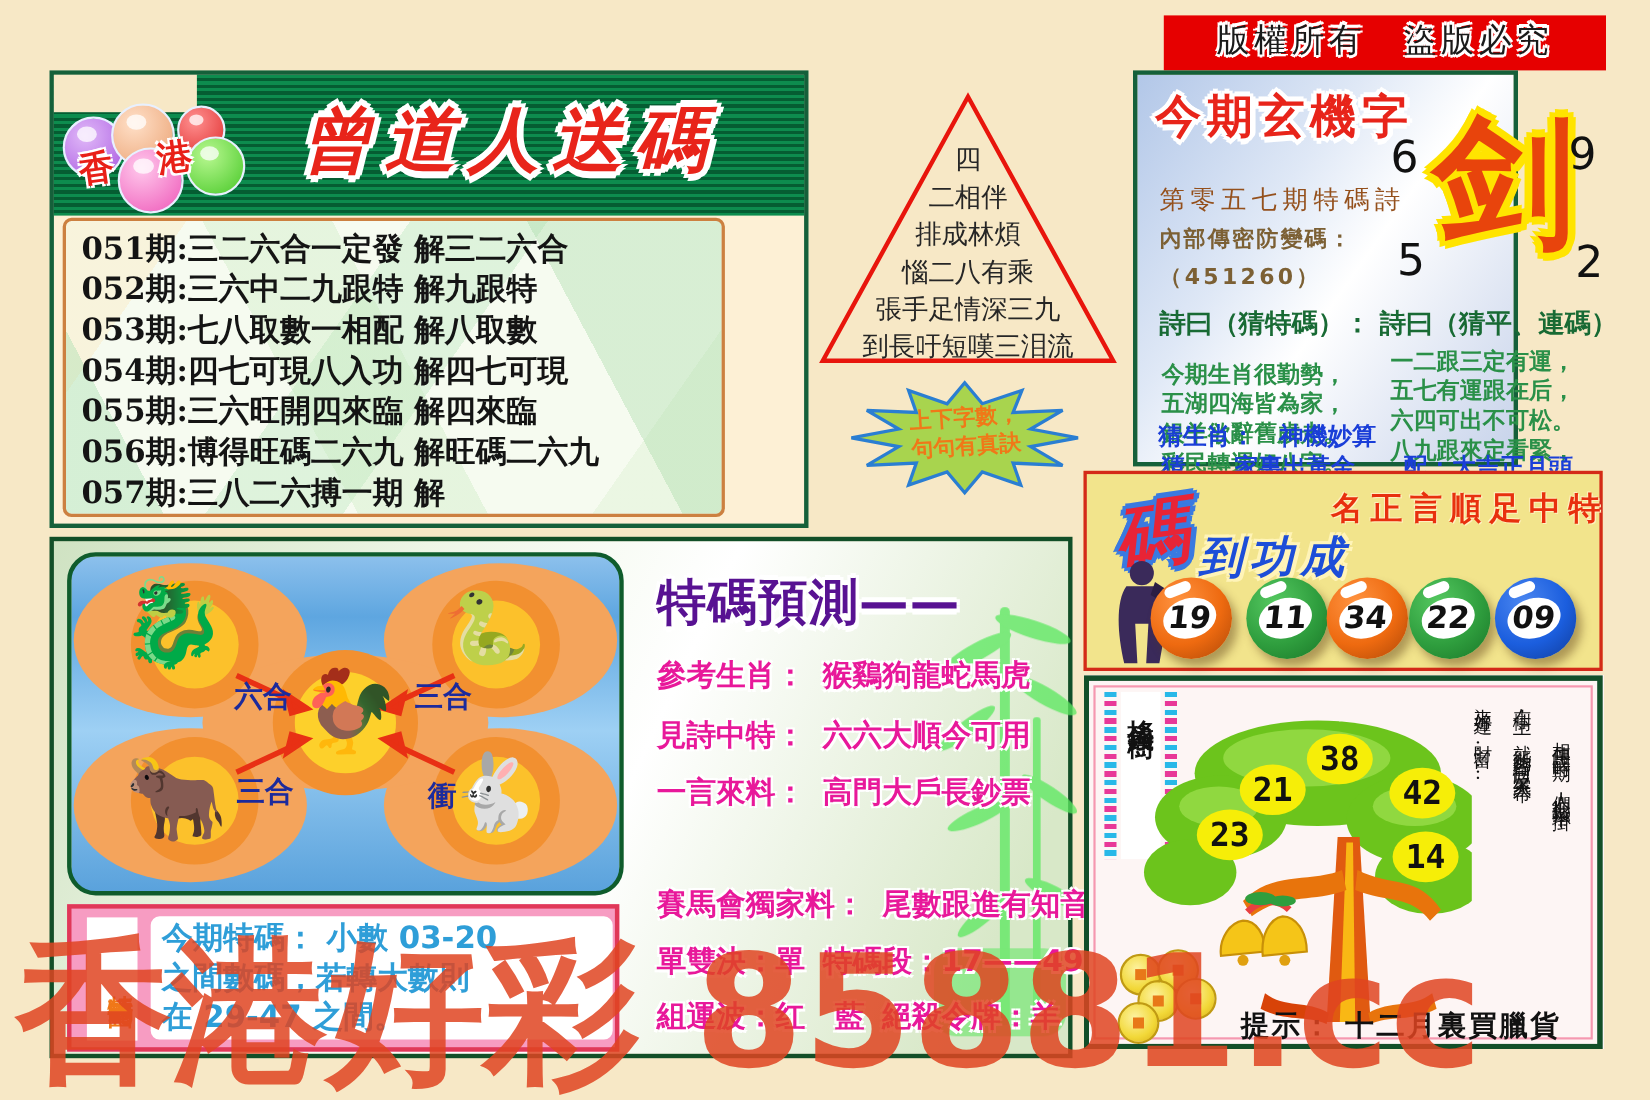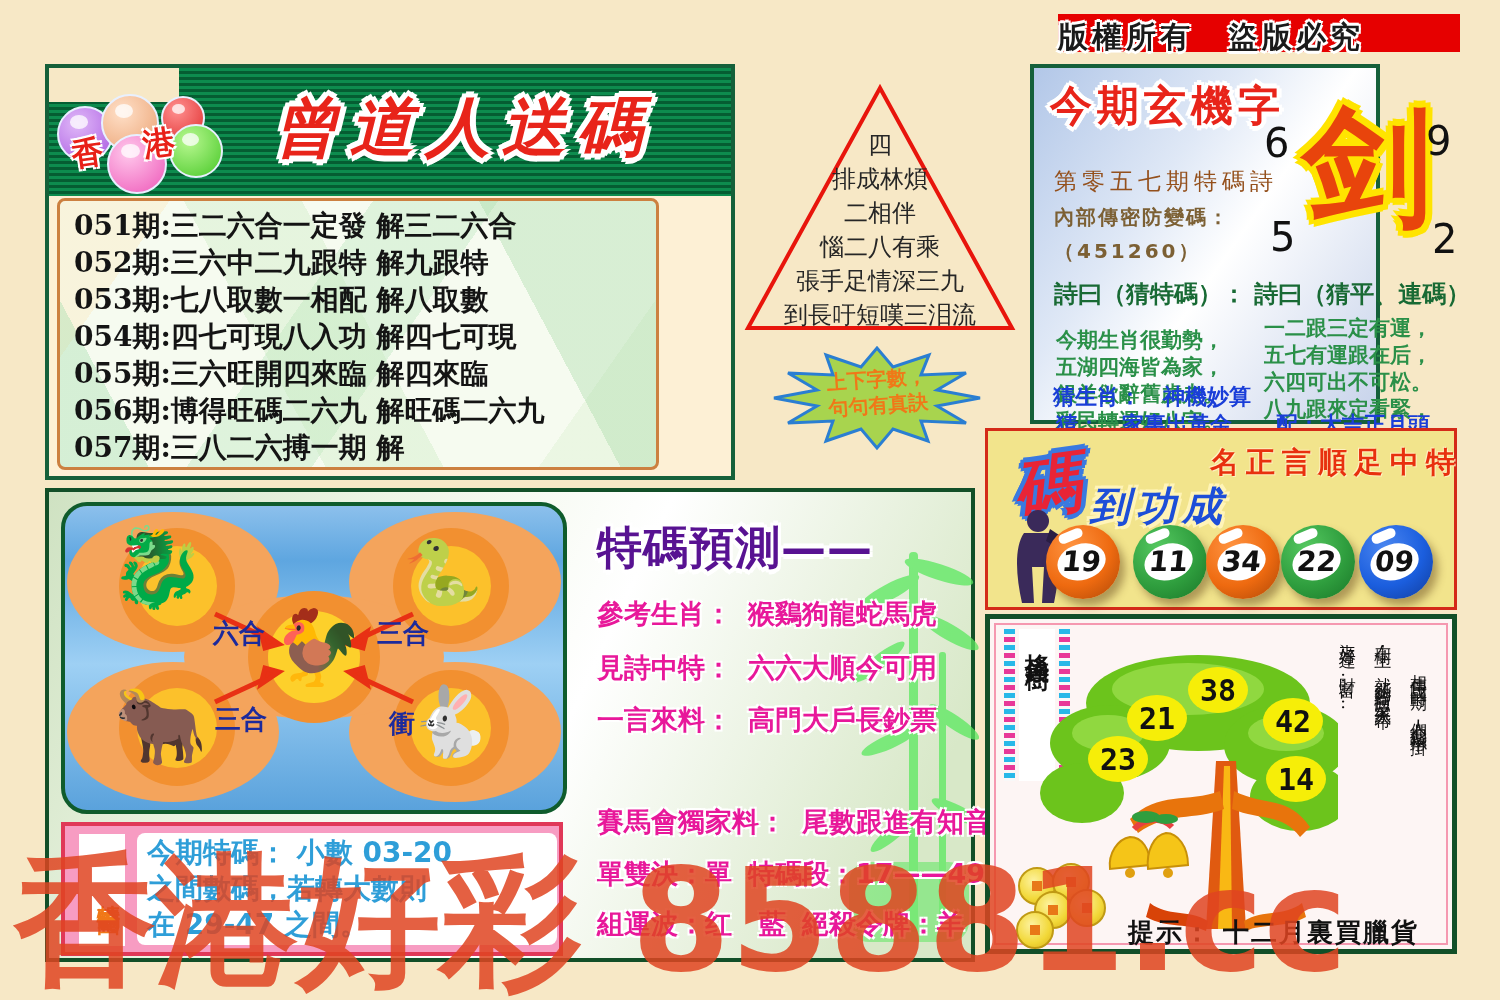--- a/index.html
+++ b/index.html
@@ -1,23 +1,23 @@
 <!DOCTYPE html>
 <html><head>
 <meta charset="utf-8">
 <style>
   * { margin:0; padding:0; box-sizing:border-box; }
   html,body { width:1500px; height:1000px; }
   body { font-family:"DejaVu Sans","Liberation Sans",sans-serif; }
   .page { position:relative; width:1500px; height:1000px; background:#f7e8c6; overflow:hidden; }
 
   
-  .copyright { position:absolute; left:1058px; top:14px; width:402px; height:38px;
-    background:#e60000; color:#1a1a1a; font-weight:700; font-size:30px; line-height:46px;
-    letter-spacing:4px; font-family:"DejaVu Serif","Liberation Serif",serif;
+  .copyright { position:absolute; left:1058px; top:14px; width:402px; height:50px;
+    background:#e60000; color:#1a1a1a; font-weight:400; font-size:30px; line-height:46px;
+    text-align:center; letter-spacing:4px; font-family:"DejaVu Serif","Liberation Serif",serif;
     text-shadow:-2px -2px 0 #fff,2px -2px 0 #fff,-2px 2px 0 #fff,2px 2px 0 #fff,0 3px 0 #fff,0 -3px 0 #fff; }
 
   
   .main-left { position:absolute; left:45px; top:64px; width:690px; height:416px;
     border:4px solid #15603a; background:#fdf0d5; }
   .masthead { position:absolute; left:0; top:0; width:100%; height:128px;
     background:repeating-linear-gradient(180deg,#0d8c4e 0 3px,#055d32 3px 6px); }
   .masthead-notch { position:absolute; left:0; top:0; width:130px; height:34px; background:#f7e8c6; }
   .masthead-title { position:absolute; left:160px; top:16px; width:510px; text-align:center;
     font-family:"DejaVu Serif","Liberation Serif",serif; font-style:italic; font-weight:900;
@@ -222,22 +222,22 @@
       <div class="period-line">057期:三八二六搏一期 解</div>
     </div>
   </div>
 
   <div class="triangle-wrap">
     <svg width="276" height="252" viewBox="0 0 276 252">
       <polygon points="138,6 6,246 270,246" fill="none" stroke="#e8150c" stroke-width="4"></polygon>
     </svg>
     <div class="tri-lines">
       <div>四</div>
+      <div>二相伴</div>
       <div>排成林煩</div>
-      <div>二相伴</div>
       <div>惱二八有乘</div>
       <div>張手足情深三九</div>
       <div>到長吁短嘆三泪流</div>
     </div>
   </div>
 
   <div class="starburst">
     <svg width="215" height="112" viewBox="0 0 215 112">
       <polygon points="210,56 167,48 196,31 151,33 159,13 123,25 107,6 91,25 56,13 63,33 18,31 47,48 4,56 47,64 18,81 63,79 56,99 91,87 107,106 123,87 158,99 151,79 196,81 167,64" fill="#a8d44e" stroke="#2a7ed2" stroke-width="3"></polygon>
     </svg>

